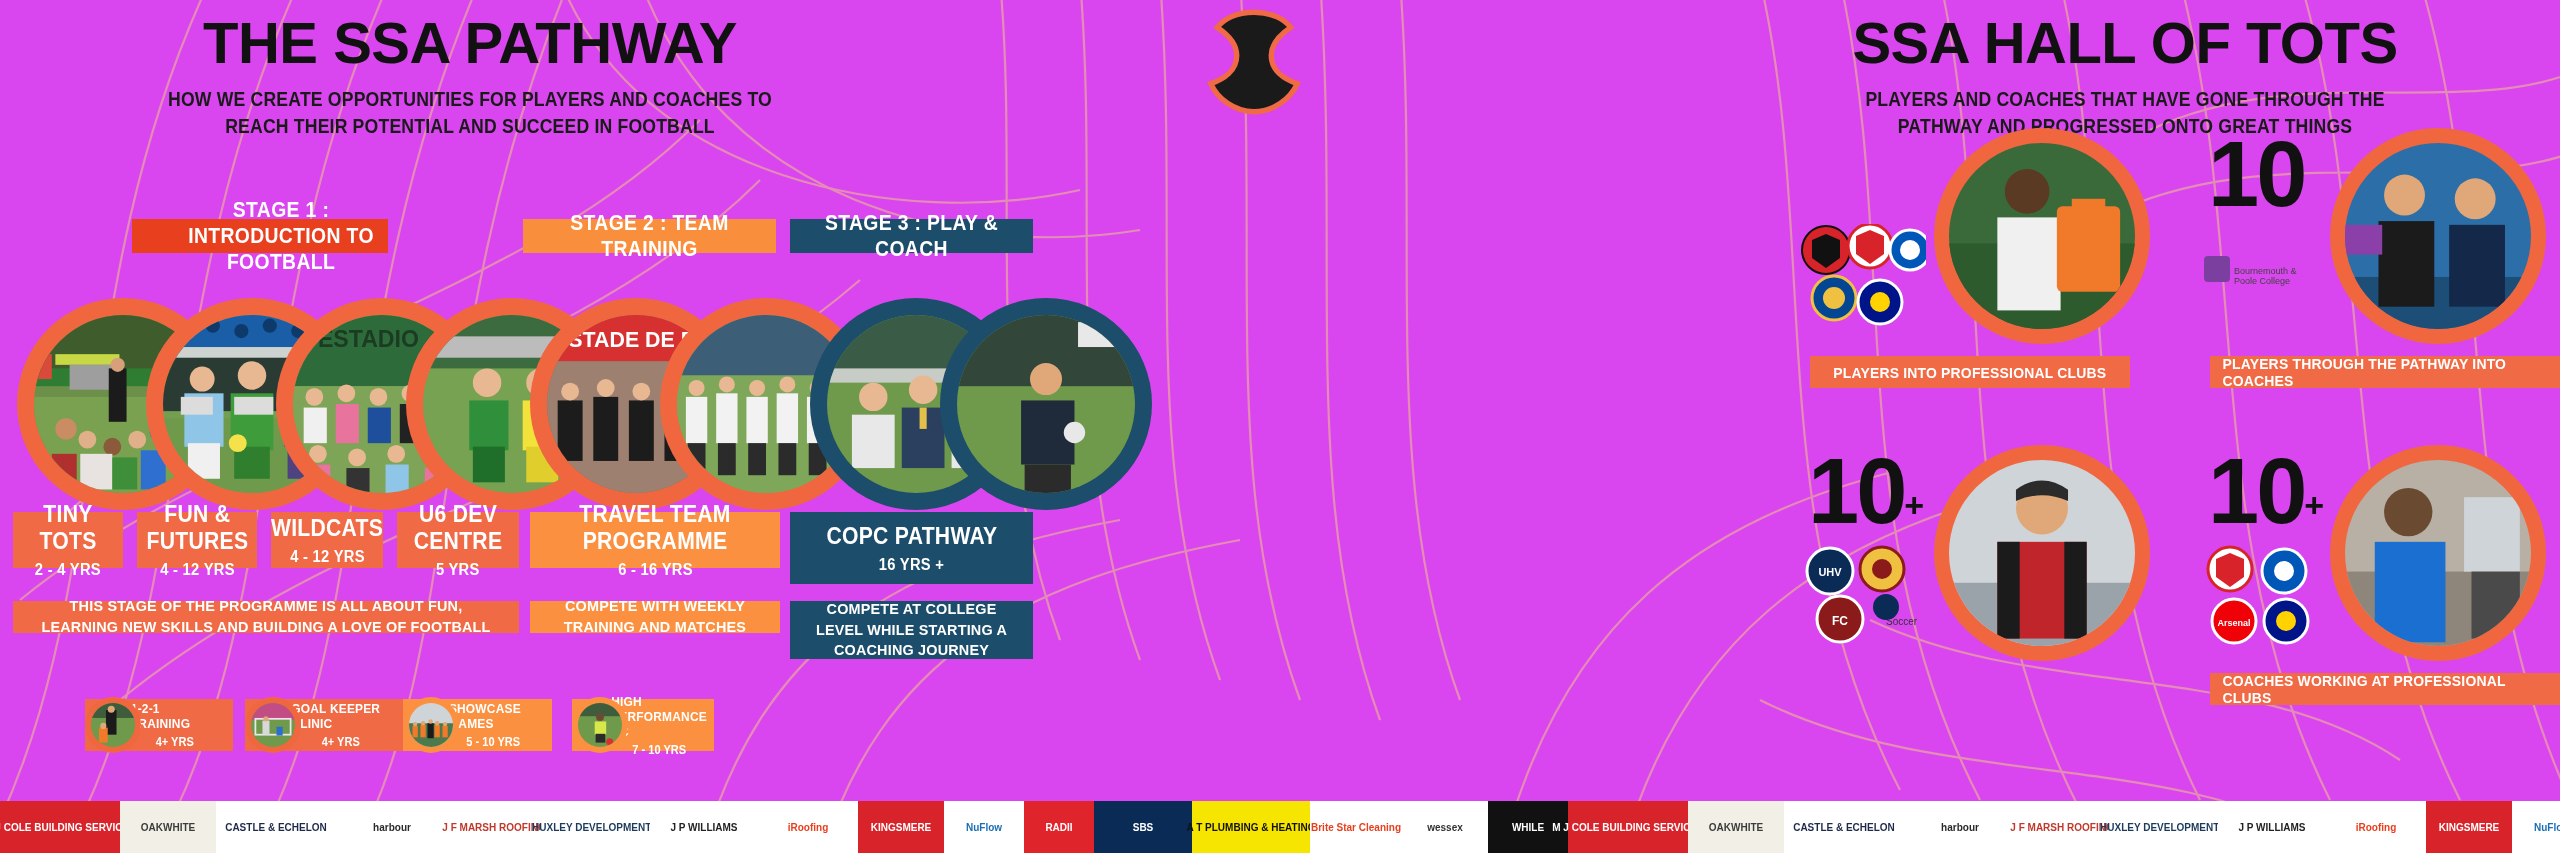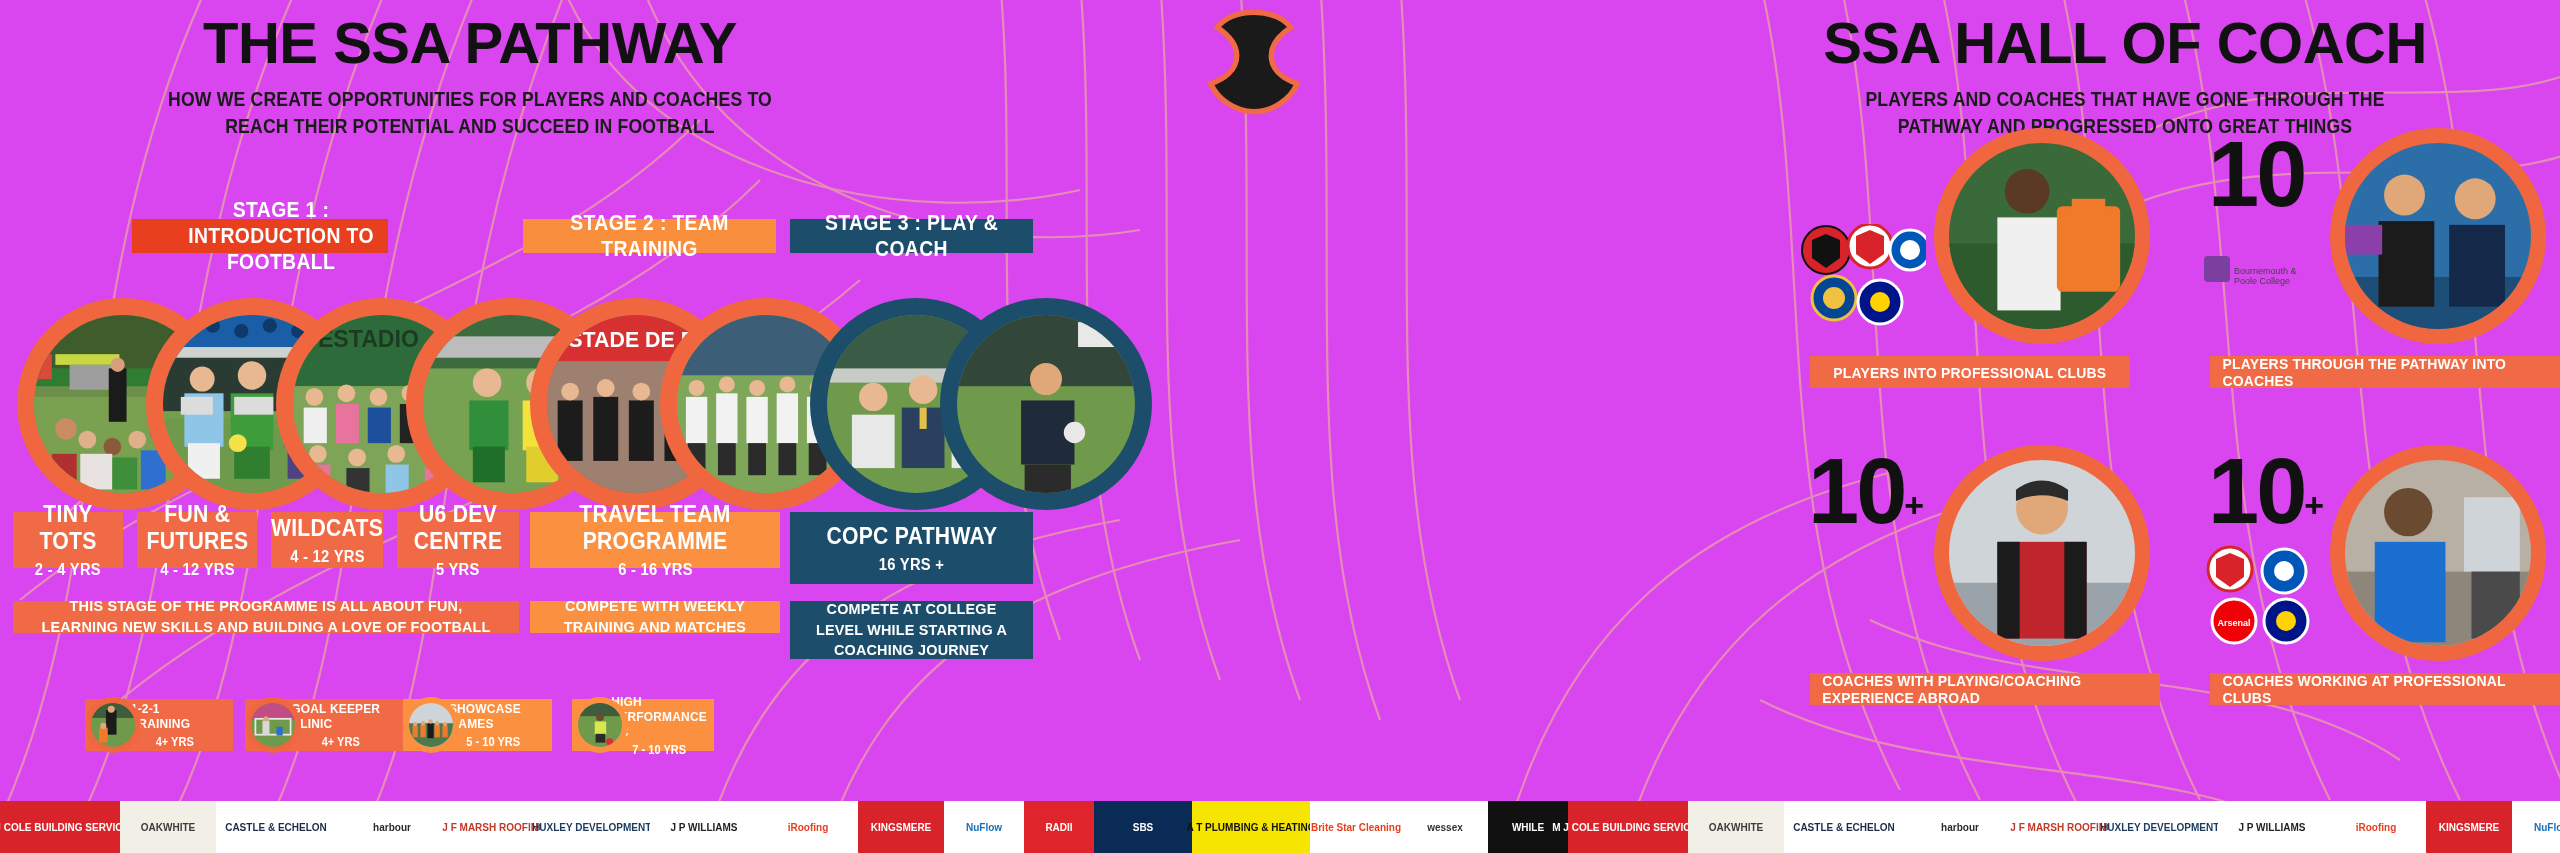--- a/index.html
+++ b/index.html
@@ -503,21 +503,21 @@
         </div>
       </div>
       <div class="pill" style="background:#fb9140; width:142px;">
         <div class="t">HIGH PERFORMANCE DC</div>
         <div class="s">7 - 10 YRS</div>
       </div>
     </div>
   </div>
 
   <div class="abs" style="left:1690px; top:14px; width:870px;">
-    <div class="hdr-title">SSA HALL OF COACH</div>
+    <div class="hdr-title">SSA HALL OF TOTS</div>
     <div style="margin-top:14px;">
       <div class="hdr-sub">PLAYERS AND COACHES THAT HAVE GONE THROUGH THE</div>
       <div class="hdr-sub">PATHWAY AND PROGRESSED ONTO GREAT THINGS</div>
     </div>
   </div>
 
   <div class="abs" style="left:1800px; top:128px; width:350px; height:300px;">
     <div class="abs circle" style="left:134px; top:0px; width:216px; height:216px;">
       <div class="inner" style="width:186px;height:186px;">
         <svg class="ph" viewBox="0 0 100 100" preserveAspectRatio="none">
@@ -590,22 +590,31 @@
           <rect width="100" height="100" fill="#cfd4d8"></rect>
           <rect y="66" width="100" height="34" fill="#9aa3aa"></rect>
           <circle cx="50" cy="26" r="14" fill="#e0a878"></circle>
           <path d="M36 16 Q50 6 64 16 L64 22 Q50 16 36 22 Z" fill="#2b2b2b"></path>
           <rect x="26" y="44" width="48" height="52" fill="#c0252b"></rect>
           <rect x="26" y="44" width="12" height="52" fill="#1b1b1b"></rect>
           <rect x="62" y="44" width="12" height="52" fill="#1b1b1b"></rect>
         </svg>
       </div>
     </div>
-    <div class="abs hof-cap" style="left:0px; top:228px; width:350px; height:32px;">
-      <span>COACHES WITH PLAYING/COACHING EXPERIENCE ABROAD</span>
+    <div class="abs" style="left:0px; top:100px; width:126px; height:100px;">
+      <svg viewBox="0 0 126 100" width="126" height="100">
+        <circle cx="30" cy="26" r="23" fill="#0b2b57" stroke="#ffffff" stroke-width="3"></circle>
+        <text x="30" y="31" text-anchor="middle" font-family="Liberation Sans, sans-serif" font-size="11" font-weight="bold" fill="#fff">UHV</text>
+        <circle cx="82" cy="24" r="22" fill="#f0c040" stroke="#8b1a1a" stroke-width="3"></circle>
+        <circle cx="82" cy="24" r="10" fill="#8b1a1a"></circle>
+        <circle cx="40" cy="74" r="23" fill="#8b1a1a" stroke="#ffffff" stroke-width="3"></circle>
+        <text x="40" y="80" text-anchor="middle" font-family="Liberation Sans, sans-serif" font-size="12" font-weight="bold" fill="#fff">FC</text>
+        <text x="86" y="80" font-family="Liberation Sans, sans-serif" font-size="10" fill="#333">Soccer</text>
+        <circle cx="86" cy="62" r="13" fill="#0b2b57"></circle>
+      </svg>
     </div>
   </div>
 
   <div class="abs" style="left:2200px; top:445px; width:360px; height:300px;">
     <div class="abs" style="left:8px; top:0px;">
       <span class="hof-num">10</span><span class="hof-plus">+</span>
     </div>
     <div class="abs circle" style="left:130px; top:0px; width:216px; height:216px;">
       <div class="inner" style="width:186px;height:186px;">
         <svg class="ph" viewBox="0 0 100 100" preserveAspectRatio="none">

